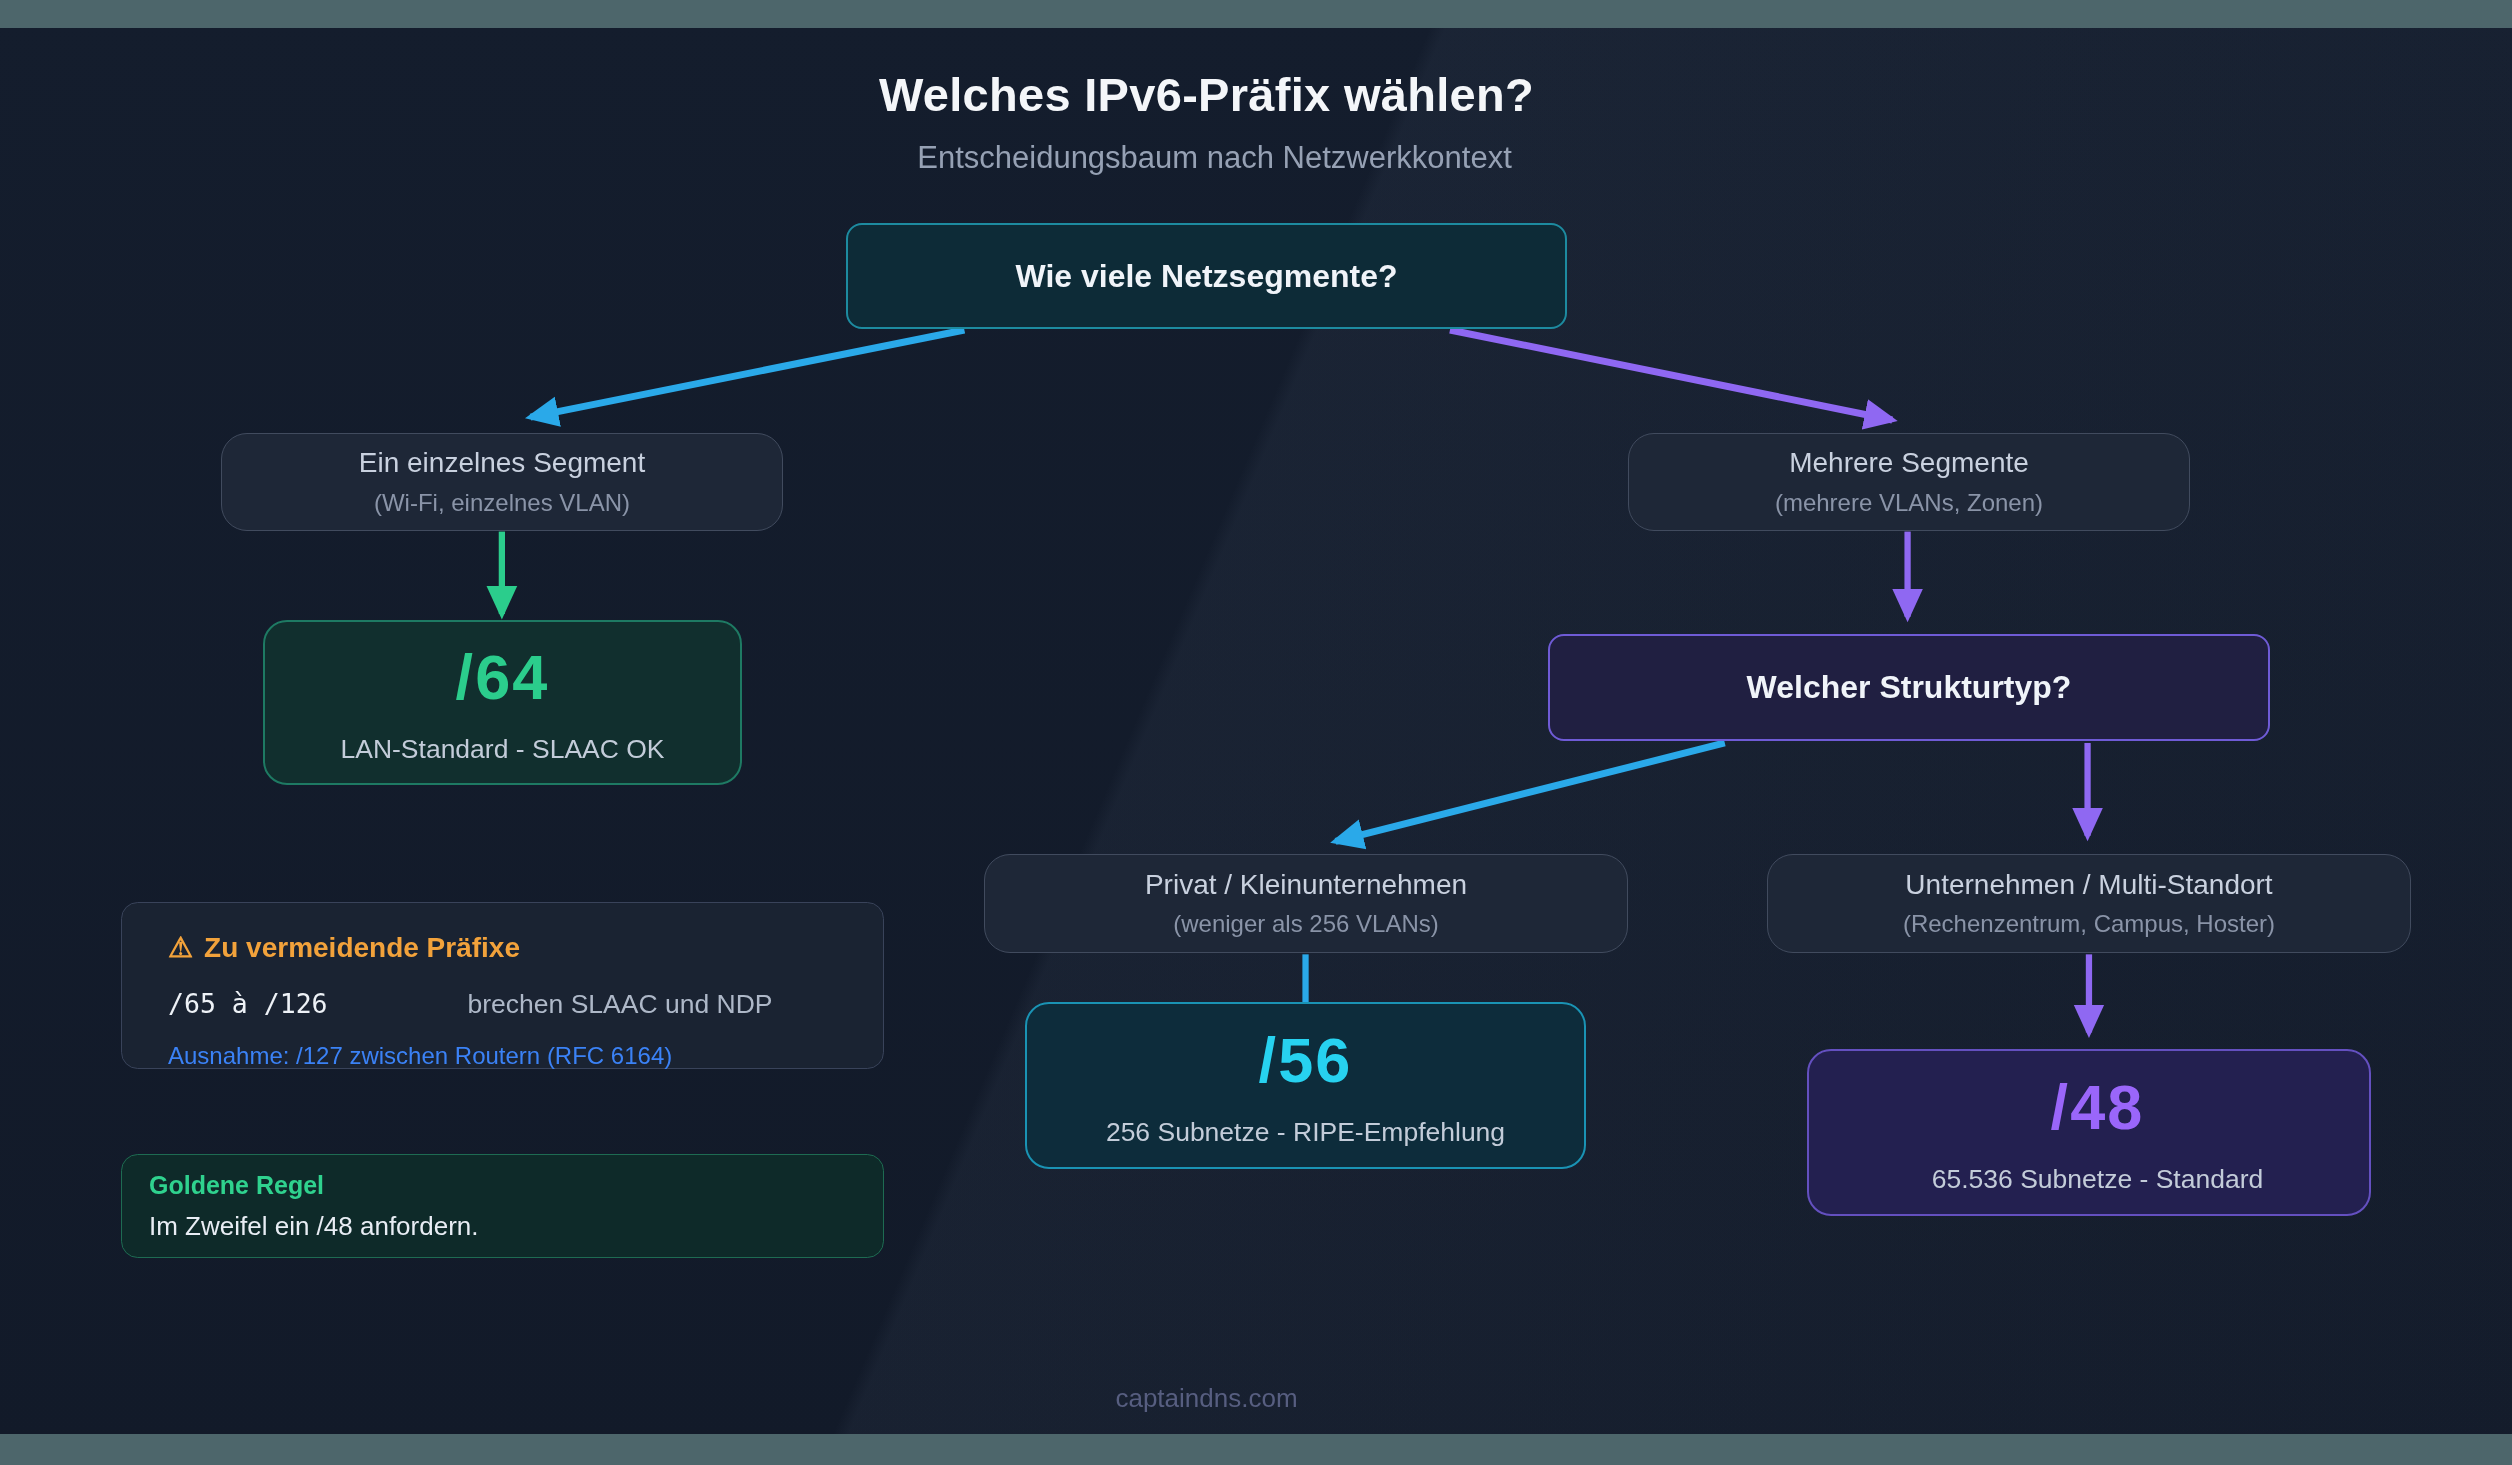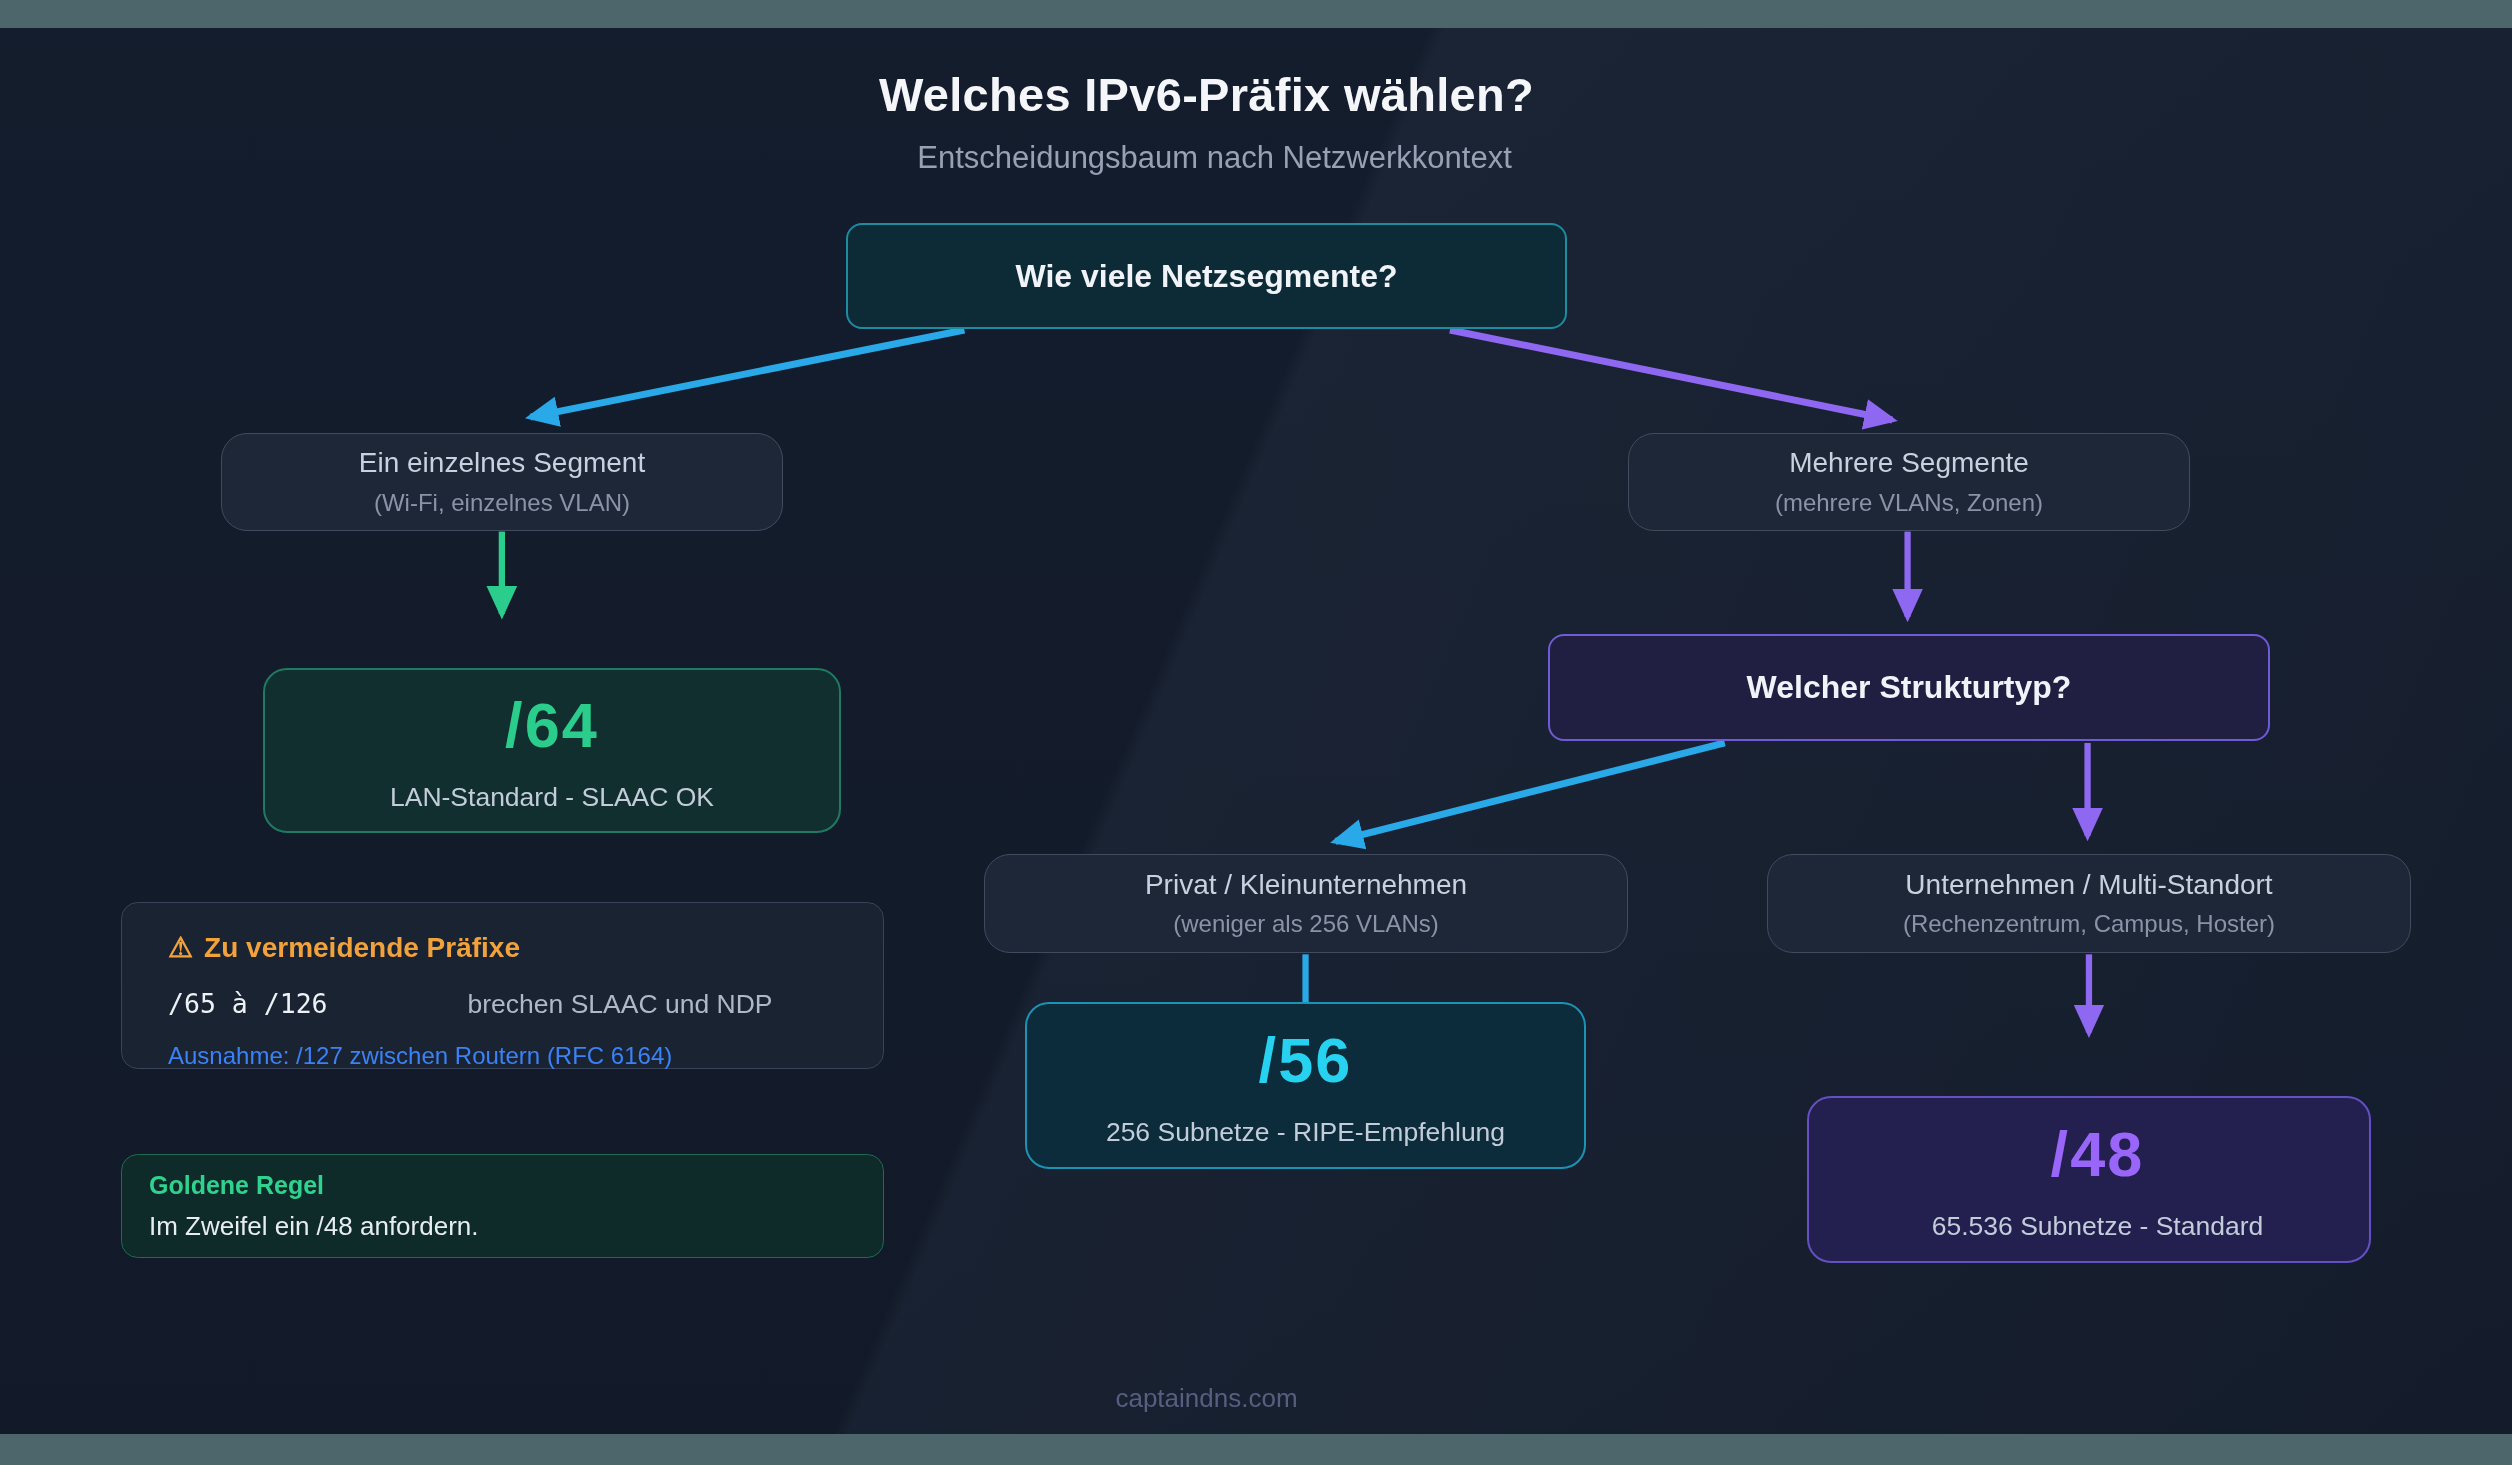--- a/index.html
+++ b/index.html
@@ -34,25 +34,25 @@
   .cat-title { font-size: 28px; font-weight: 500; color: #c9d1df; }
   .cat-sub { font-size: 24px; font-weight: 400; color: #8a94a8; }
   .cat-single { left: 221px; top: 433px; width: 562px; height: 98px; }
   .cat-multi { left: 1628px; top: 433px; width: 562px; height: 98px; }
   .cat-private { left: 984px; top: 854px; width: 644px; height: 99px; }
   .cat-enterprise { left: 1767px; top: 854px; width: 644px; height: 99px; }
 
   .result { border-radius: 24px; gap: 21px; }
   .result-value { font-size: 63px; font-weight: 700; letter-spacing: 2.1px; }
   .result-caption { font-size: 26.5px; color: #c3ccd9; }
-  .result-64 { left: 263px; top: 668px; width: 578px; height: 165px; background: #112f2e; border: 2.8px solid #1e7a63; }
+  .result-64 { left: 263px; top: 620px; width: 479px; height: 165px; background: #112f2e; border: 2.8px solid #1e7a63; }
   .result-64 .result-value { color: #2bcd8c; }
   .result-56 { left: 1025px; top: 1002px; width: 561px; height: 167px; background: #0d2c3b; border: 2.8px solid #1a93b4; }
   .result-56 .result-value { color: #27d2f0; }
-  .result-48 { left: 1807px; top: 1096px; width: 564px; height: 167px; background: #232050; border: 2.8px solid #6450c0; padding-left: 17px; }
+  .result-48 { left: 1807px; top: 1049px; width: 564px; height: 167px; background: #232050; border: 2.8px solid #6450c0; padding-left: 17px; }
   .result-48 .result-value { color: #9a66fa; }
 
   .note { position: absolute; box-sizing: border-box; border-radius: 16.7px; padding: 28px 46px; }
   .note-warning { left: 121px; top: 902px; width: 763px; height: 167px; background: rgba(27,36,51,0.92); border: 1.4px solid #39435a; }
   .warn-title { font-size: 28px; font-weight: 700; color: #f2a23b; display: flex; align-items: center; gap: 11px; }
   .warn-row { margin-top: 24px; display: flex; align-items: baseline; }
   .warn-range { font-family: "DejaVu Sans Mono", monospace; font-size: 26.5px; color: #eef2f7; }
   .warn-effect { font-size: 26.5px; color: #aeb8c8; margin-left: 140px; }
   .warn-exception { margin-top: 22px; font-size: 24px; color: #3b82f6; }
 

